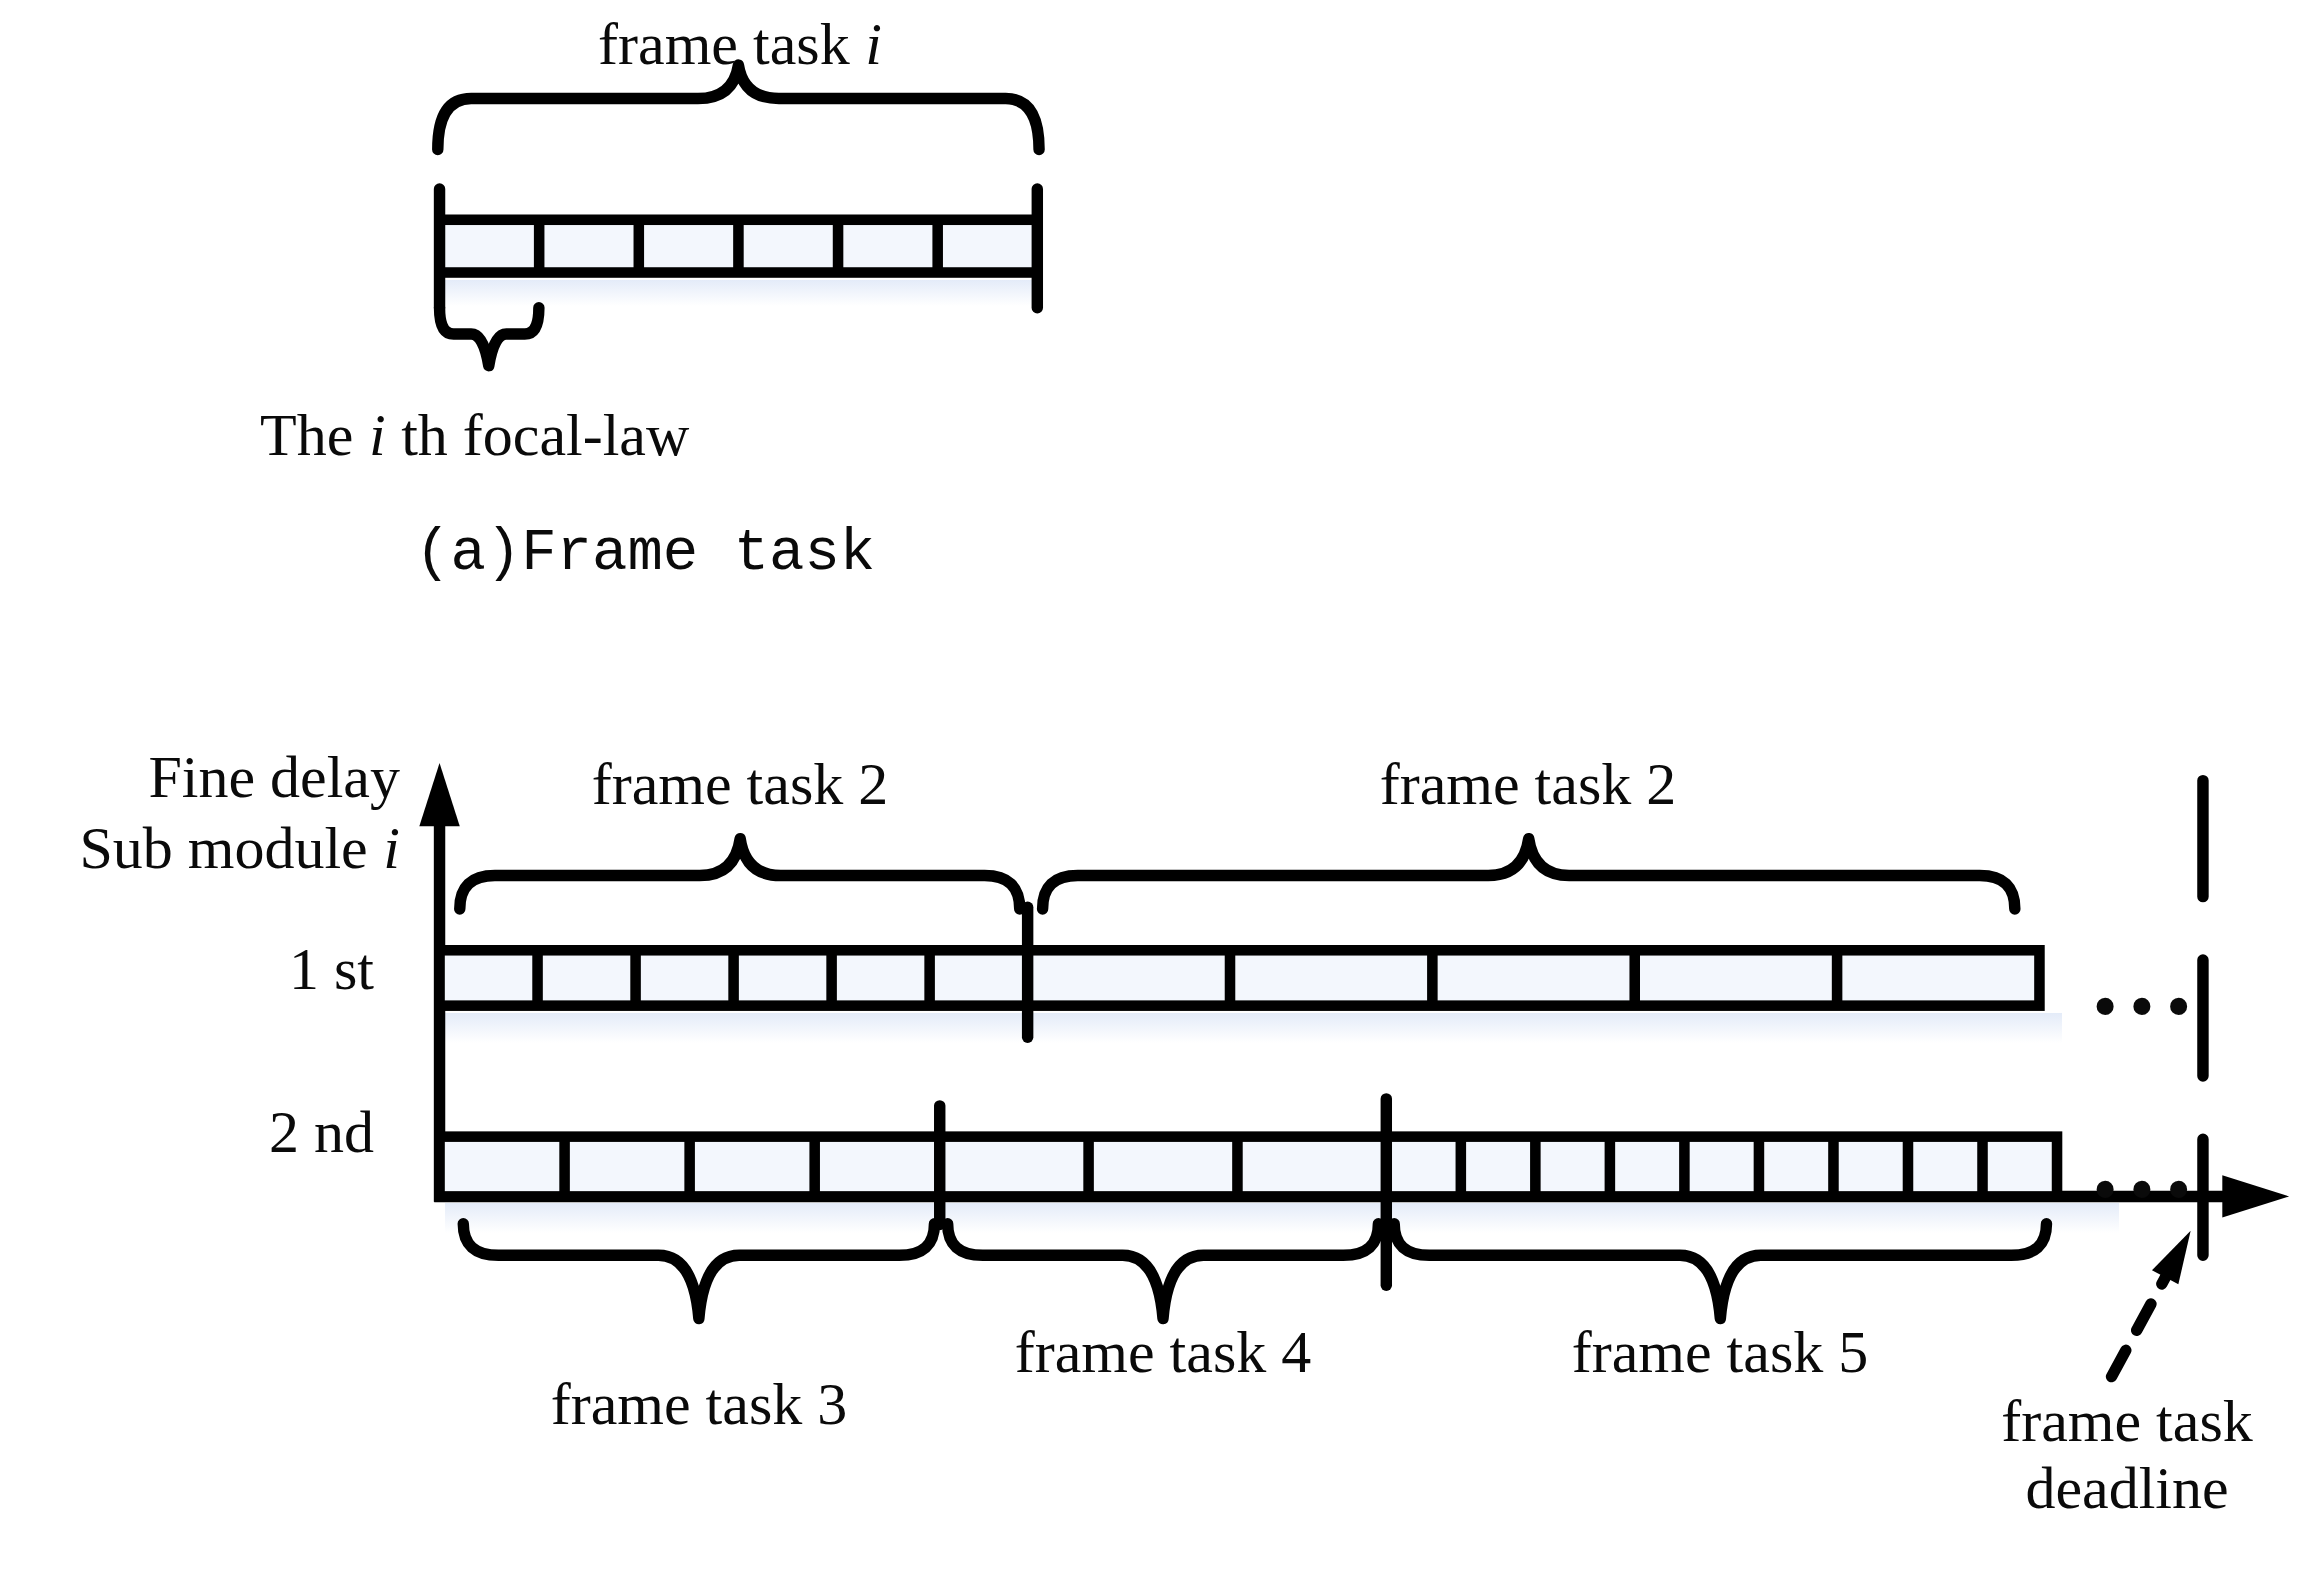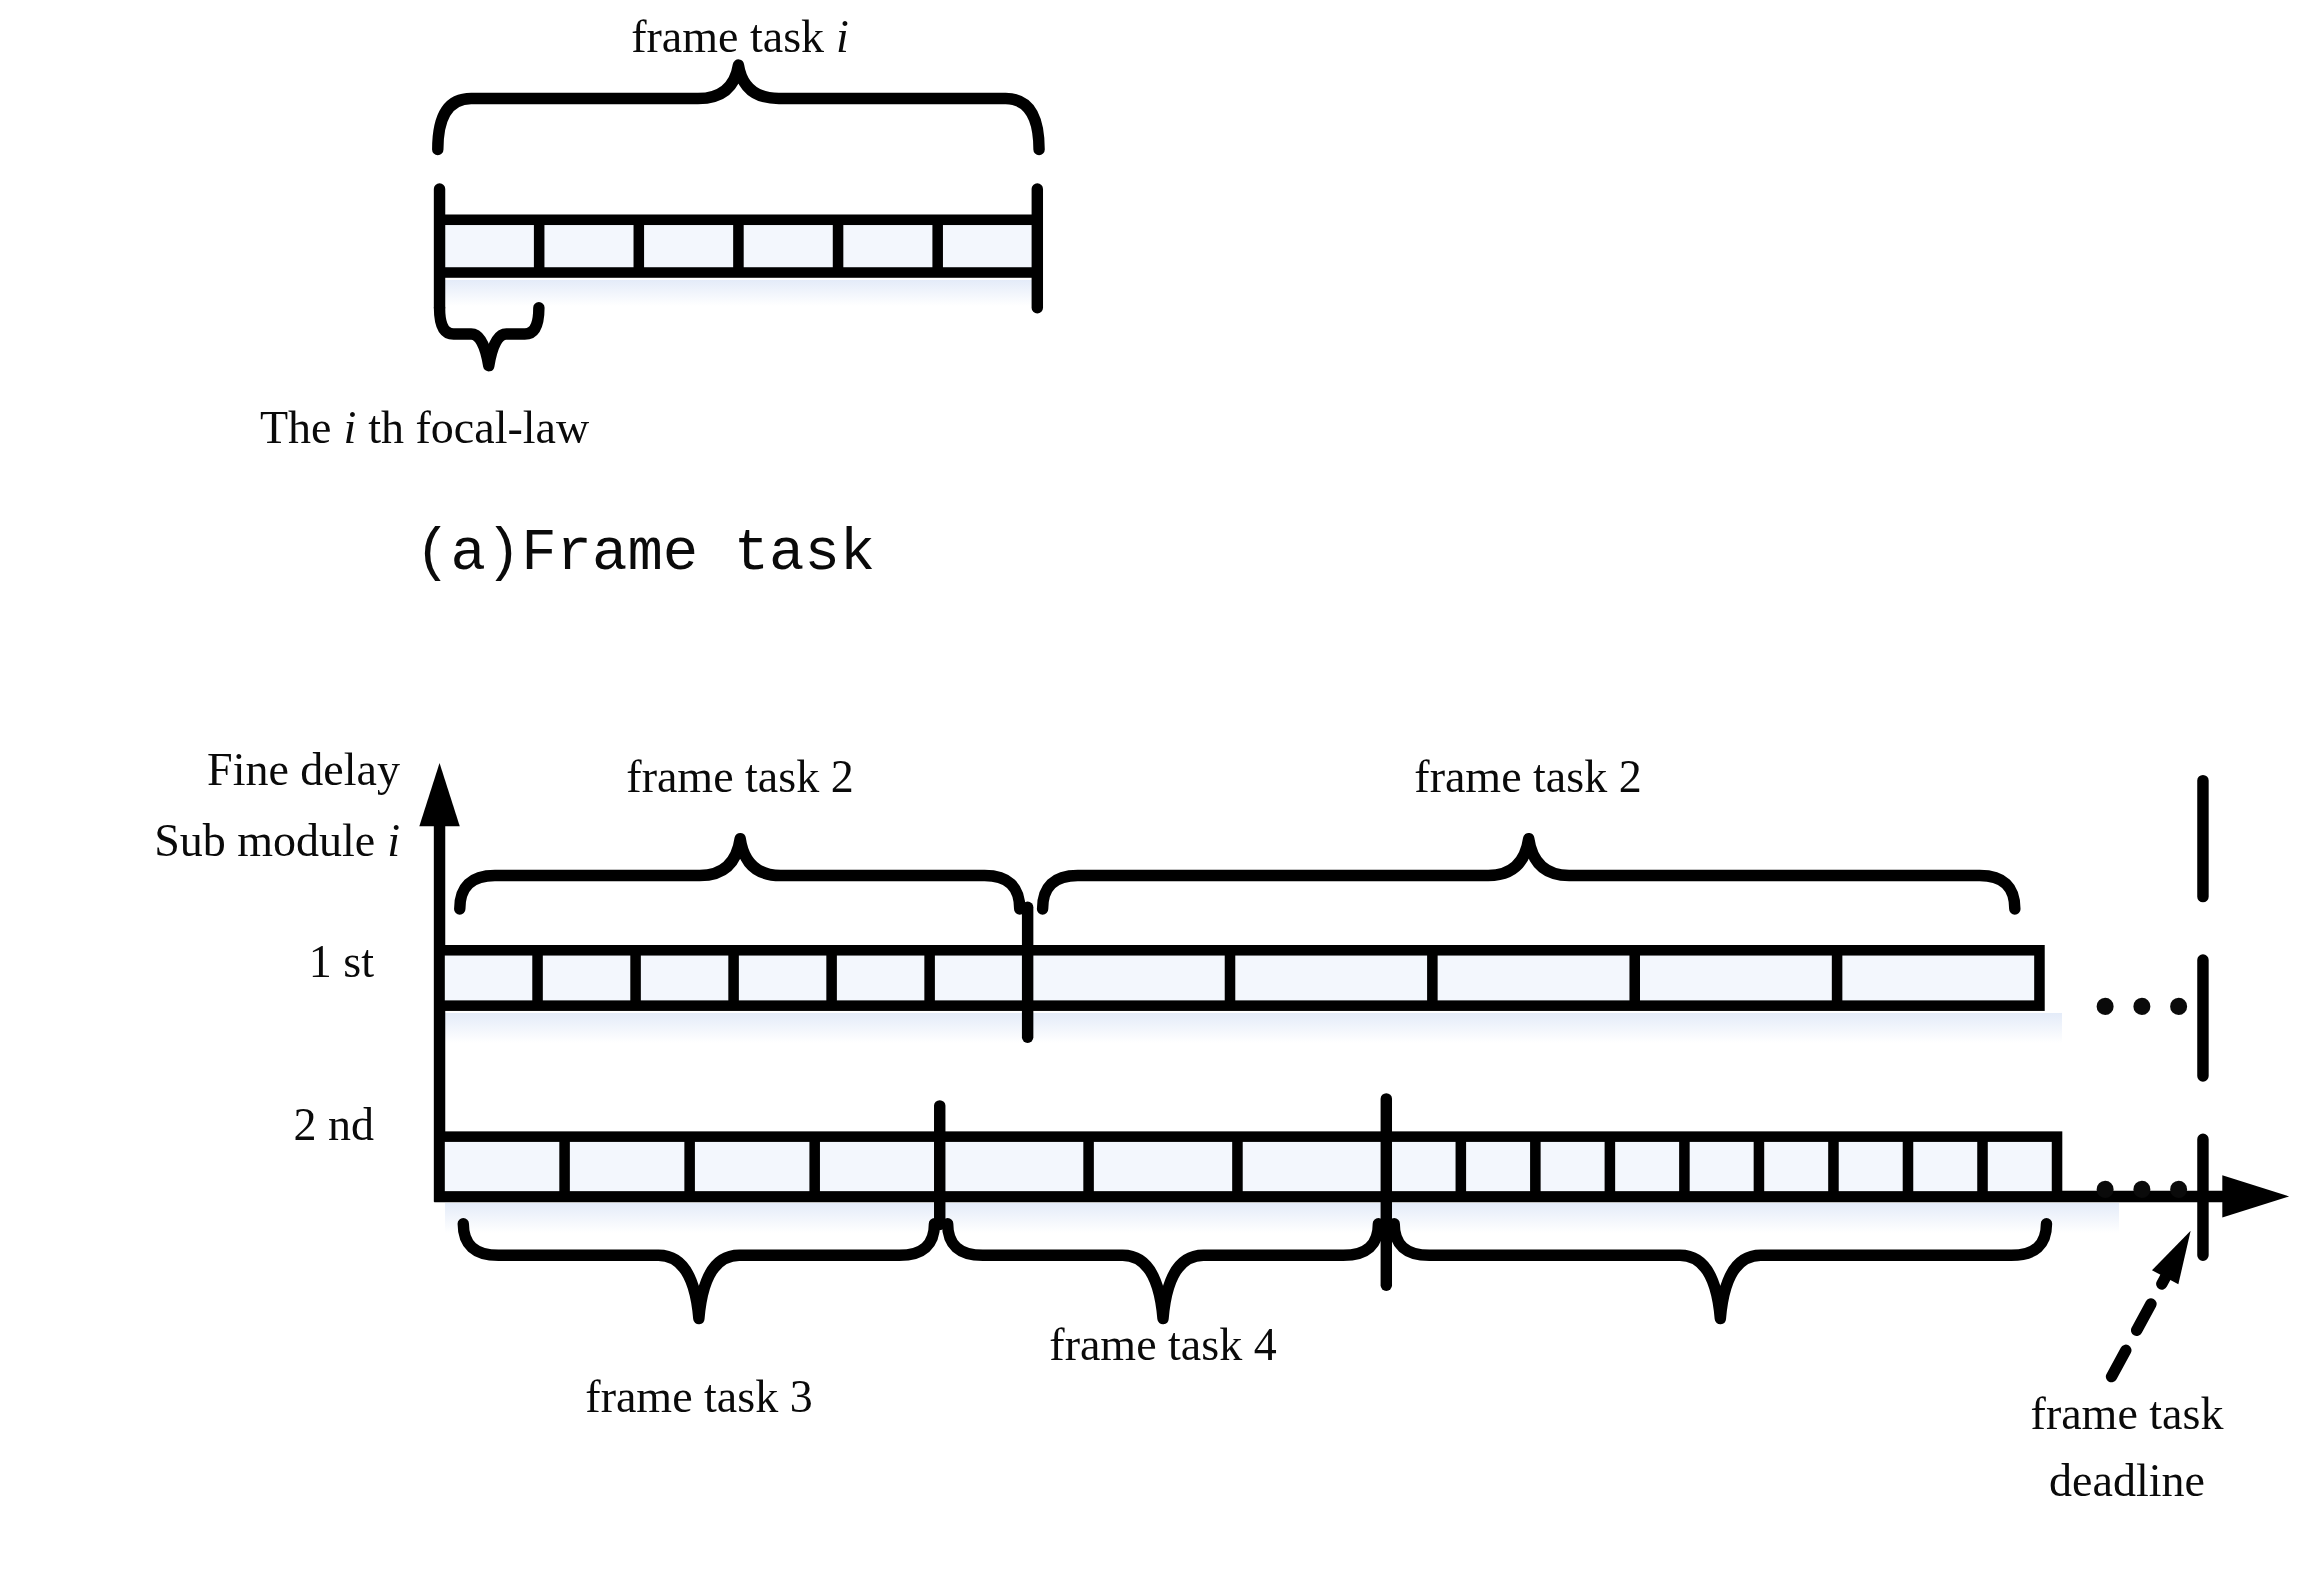--- a/index.html
+++ b/index.html
@@ -1,20 +1,20 @@
 <!DOCTYPE html>
 <html style="font-size:14px"><head>
 <meta charset="utf-8">
 <style>
   html,body{margin:0;padding:0;background:#ffffff;}
   .stage{position:relative;width:2319px;height:1592px;background:#ffffff;overflow:hidden;
          font-family:"Liberation Serif","DejaVu Serif",serif;color:#0a0a0a;}
   .glow{position:absolute;z-index:1;background:linear-gradient(to bottom,rgba(201,216,242,0.50),rgba(201,216,242,0.0));}
   svg.overlay{position:absolute;left:0;top:0;z-index:2;}
-  .txt{position:absolute;z-index:3;font-size:46px;line-height:1.08;white-space:nowrap;}
+  .txt{position:absolute;z-index:3;font-size:60px;line-height:1.08;white-space:nowrap;}
   .center{transform:translateX(-50%);text-align:center;}
   .right{text-align:right;}
   .it{font-style:italic;}
   .sp-l{margin-left:0.26em;}
   .sp-r{margin-right:0.26em;}
   .caption{font-size:59px;font-family:Liberation Mono, monospace;}
   .dots{position:absolute;z-index:3;left:2081px;width:132px;height:95px;
         display:flex;align-items:flex-end;justify-content:center;
         font-family:"Liberation Serif",serif;font-weight:700;font-size:105px;
         letter-spacing:10.5px;line-height:0.28;}
@@ -103,18 +103,19 @@
   <div class="txt center" style="left:1528px;top:752px;">frame task 2</div>
 
   <div class="txt right" style="left:145px;top:937px;width:229px;">1 st</div>
   <div class="txt right" style="left:145px;top:1100px;width:229px;">2 nd</div>
 
   <div class="dots" style="top:898px;">...</div>
   <div class="dots" style="top:1081px;">...</div>
 
   <div class="txt center" style="left:699px;top:1372px;">frame task 3</div>
   <div class="txt center" style="left:1163px;top:1320px;">frame task 4</div>
+  <div class="txt center" style="left:1720px;top:1320px;">frame task 5</div>
 
   <div class="txt center" style="left:2127px;top:1389px;">frame task</div>
   <div class="txt center" style="left:2127px;top:1456px;">deadline</div>
 
 </div>
 
 
 </body></html>

